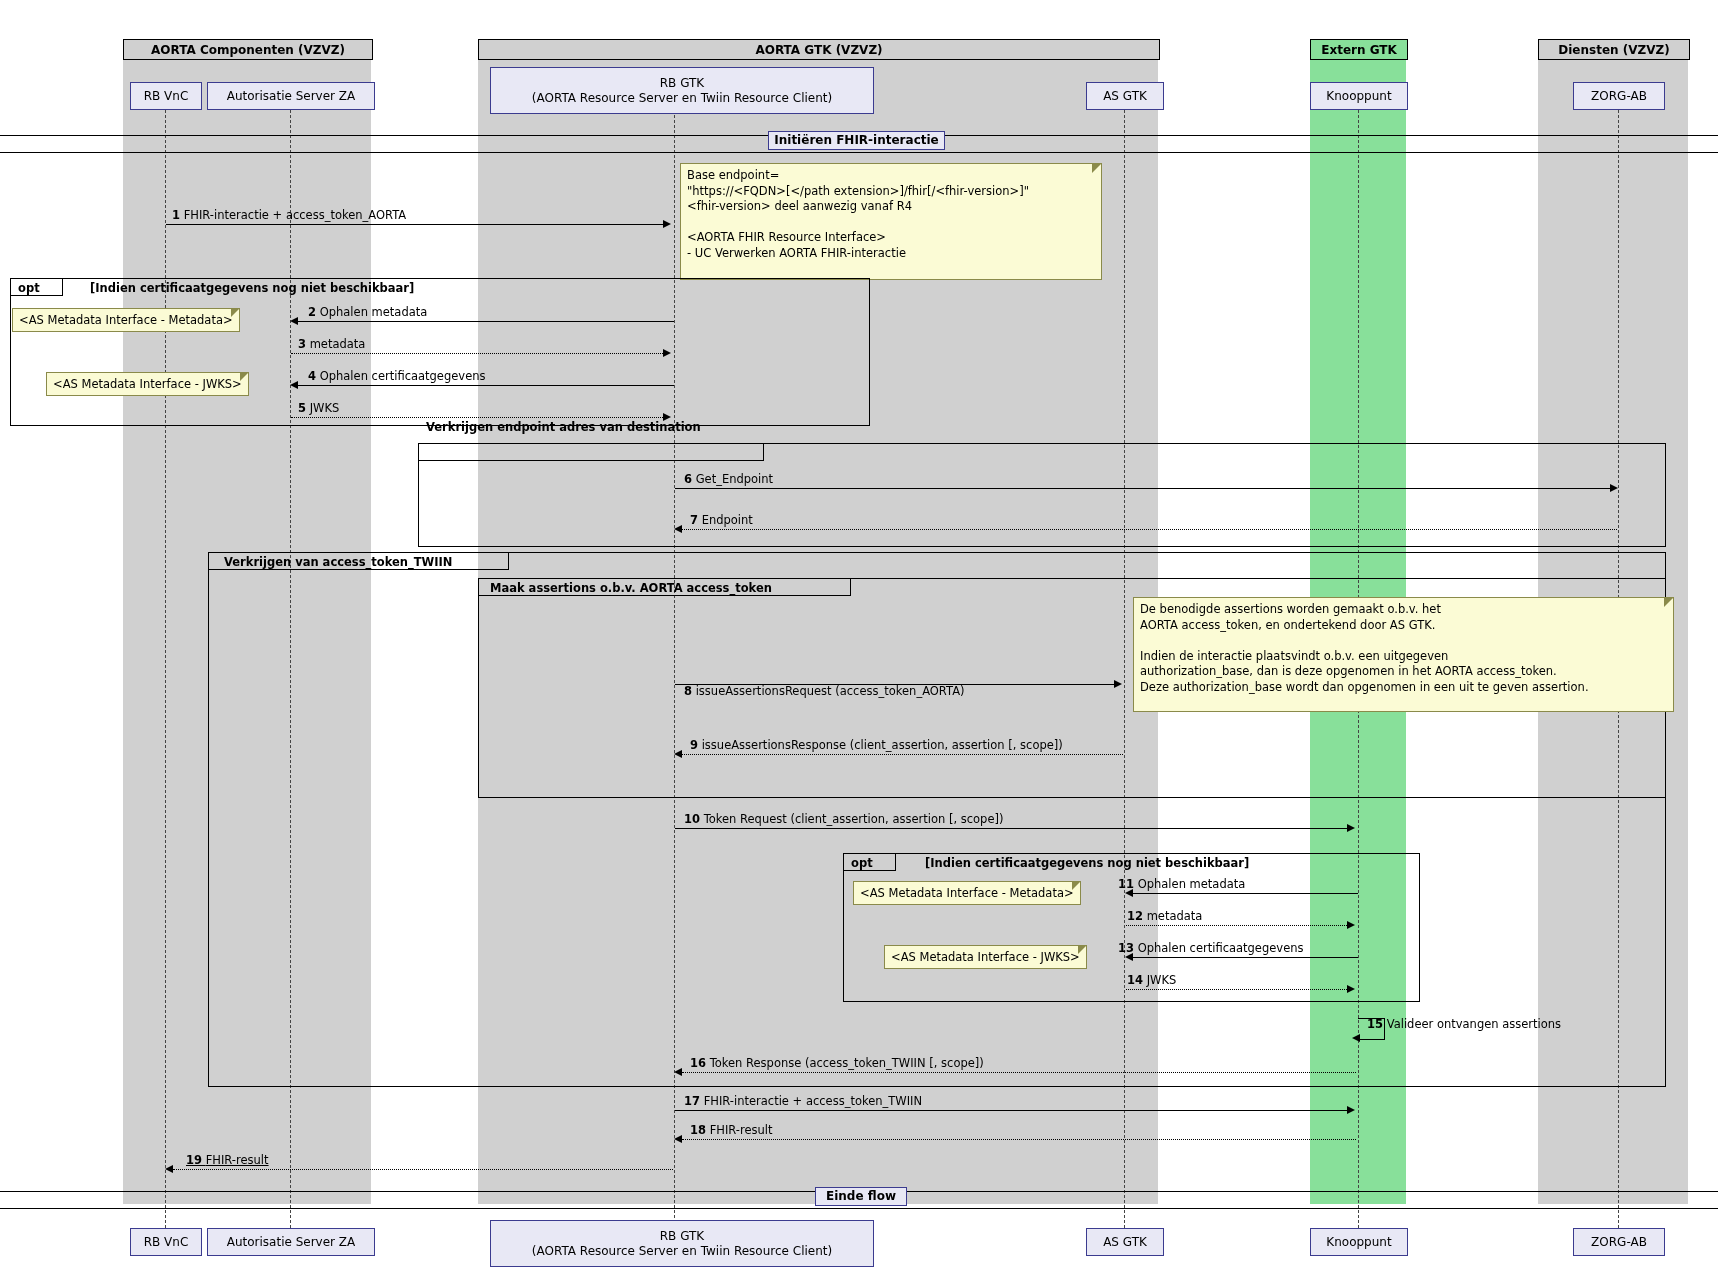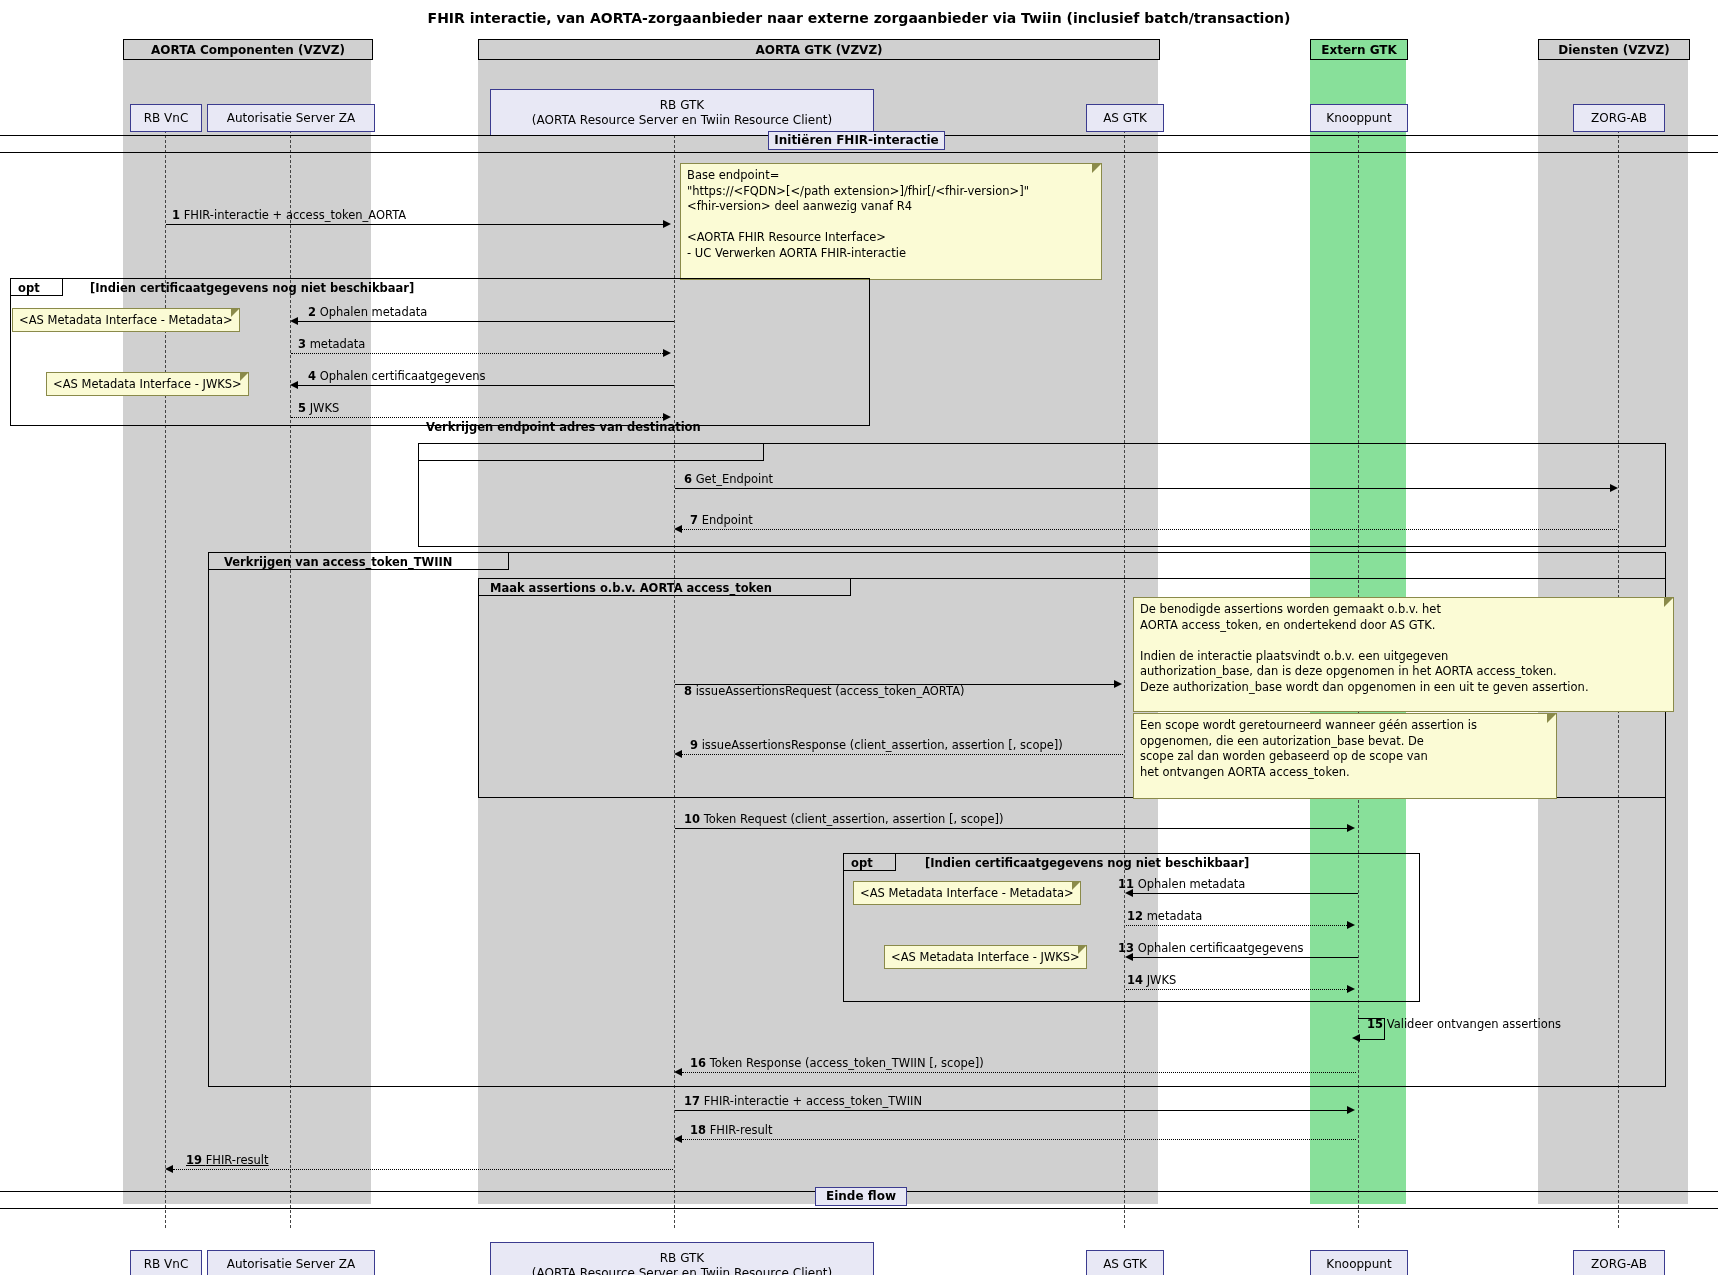--- a/index.html
+++ b/index.html
@@ -25,21 +25,21 @@
   .grouphdr{
     position:absolute;background:#d0d0d0;border:1px solid #000;
     font-weight:bold;font-size:12px;text-align:center;
     display:flex;align-items:center;justify-content:center;
   }
   .grouphdr.green{background:#88e09a;}
   
   .pbox{
     position:absolute;background:#e8e8f5;border:1px solid #3b3b8f;
     display:flex;align-items:center;justify-content:center;text-align:center;
-    font-size:12px;line-height:1.25;margin-top:22px;
+    font-size:12px;line-height:1.25;
   }
   .pbox.multi{padding:2px 6px;}
   
   .lifeline{position:absolute;width:0;border-left:1px dashed #444;}
   
   .hsep{position:absolute;height:0;border-top:1px solid #000;left:0;width:1718px;}
   
   .divlabel{
     position:absolute;background:#e8e8f5;border:1px solid #3b3b8f;
     font-weight:bold;font-size:12px;padding:2px 10px;text-align:center;
@@ -81,21 +81,20 @@
   .msglabel{position:absolute;font-size:11.5px;white-space:nowrap;}
   .msgnum{font-weight:bold;}
   
   .selfmsg{position:absolute;border:1px solid #000;border-left:none;}
 </style>
 </head>
 <body>
 
 <div id="canvas">
 
-  <div class="abs ttl">FHIR interactie, van AORTA-zorgaanbieder naar externe zorgaanbieder via Twiin (inclusief batch/transaction)</div>
 
   <div class="band" style="left:123px;top:57px;width:248px;height:1147px;"></div>
   <div class="band" style="left:478px;top:57px;width:680px;height:1147px;"></div>
   <div class="band green" style="left:1310px;top:57px;width:96px;height:1147px;"></div>
   <div class="band" style="left:1538px;top:57px;width:150px;height:1147px;"></div>
 
   <div class="grouphdr" style="left:123px;top:39px;width:248px;height:19px;">AORTA Componenten (VZVZ)</div>
   <div class="grouphdr" style="left:478px;top:39px;width:680px;height:19px;">AORTA GTK (VZVZ)</div>
   <div class="grouphdr green" style="left:1310px;top:39px;width:96px;height:19px;">Extern GTK</div>
   <div class="grouphdr" style="left:1538px;top:39px;width:150px;height:19px;">Diensten (VZVZ)</div>
@@ -216,24 +215,20 @@
 authorization_base, dan is deze opgenomen in het AORTA access_token.
 Deze authorization_base wordt dan opgenomen in een uit te geven assertion.</div>
 
   <div class="msgline" style="left:675px;top:684px;width:439px;"></div>
   <div class="arrowR" style="left:1114px;top:680px;"></div>
   <div class="msglabel" style="left:684px;top:684px;text-align:right;">
     <span class="msgnum">8</span>
     <span>issueAssertionsRequest (access_token_AORTA)</span>
   </div>
 
-  <div class="note" style="left:1133px;top:713px;width:410px;height:76px;">Een scope wordt geretourneerd wanneer géén assertion is
-opgenomen, die een autorization_base bevat. De
-scope zal dan worden gebaseerd op de scope van
-het ontvangen AORTA access_token.</div>
 
   <div class="msgline dotted" style="left:682px;top:754px;width:441px;"></div>
   <div class="arrowL" style="left:674px;top:750px;"></div>
   <div class="msglabel" style="left:690px;top:738px;">
     <span class="msgnum">9</span>
     <span>issueAssertionsResponse (client_assertion, assertion [, scope])</span>
   </div>
 
 
   <div class="msgline" style="left:675px;top:828px;width:672px;"></div>

